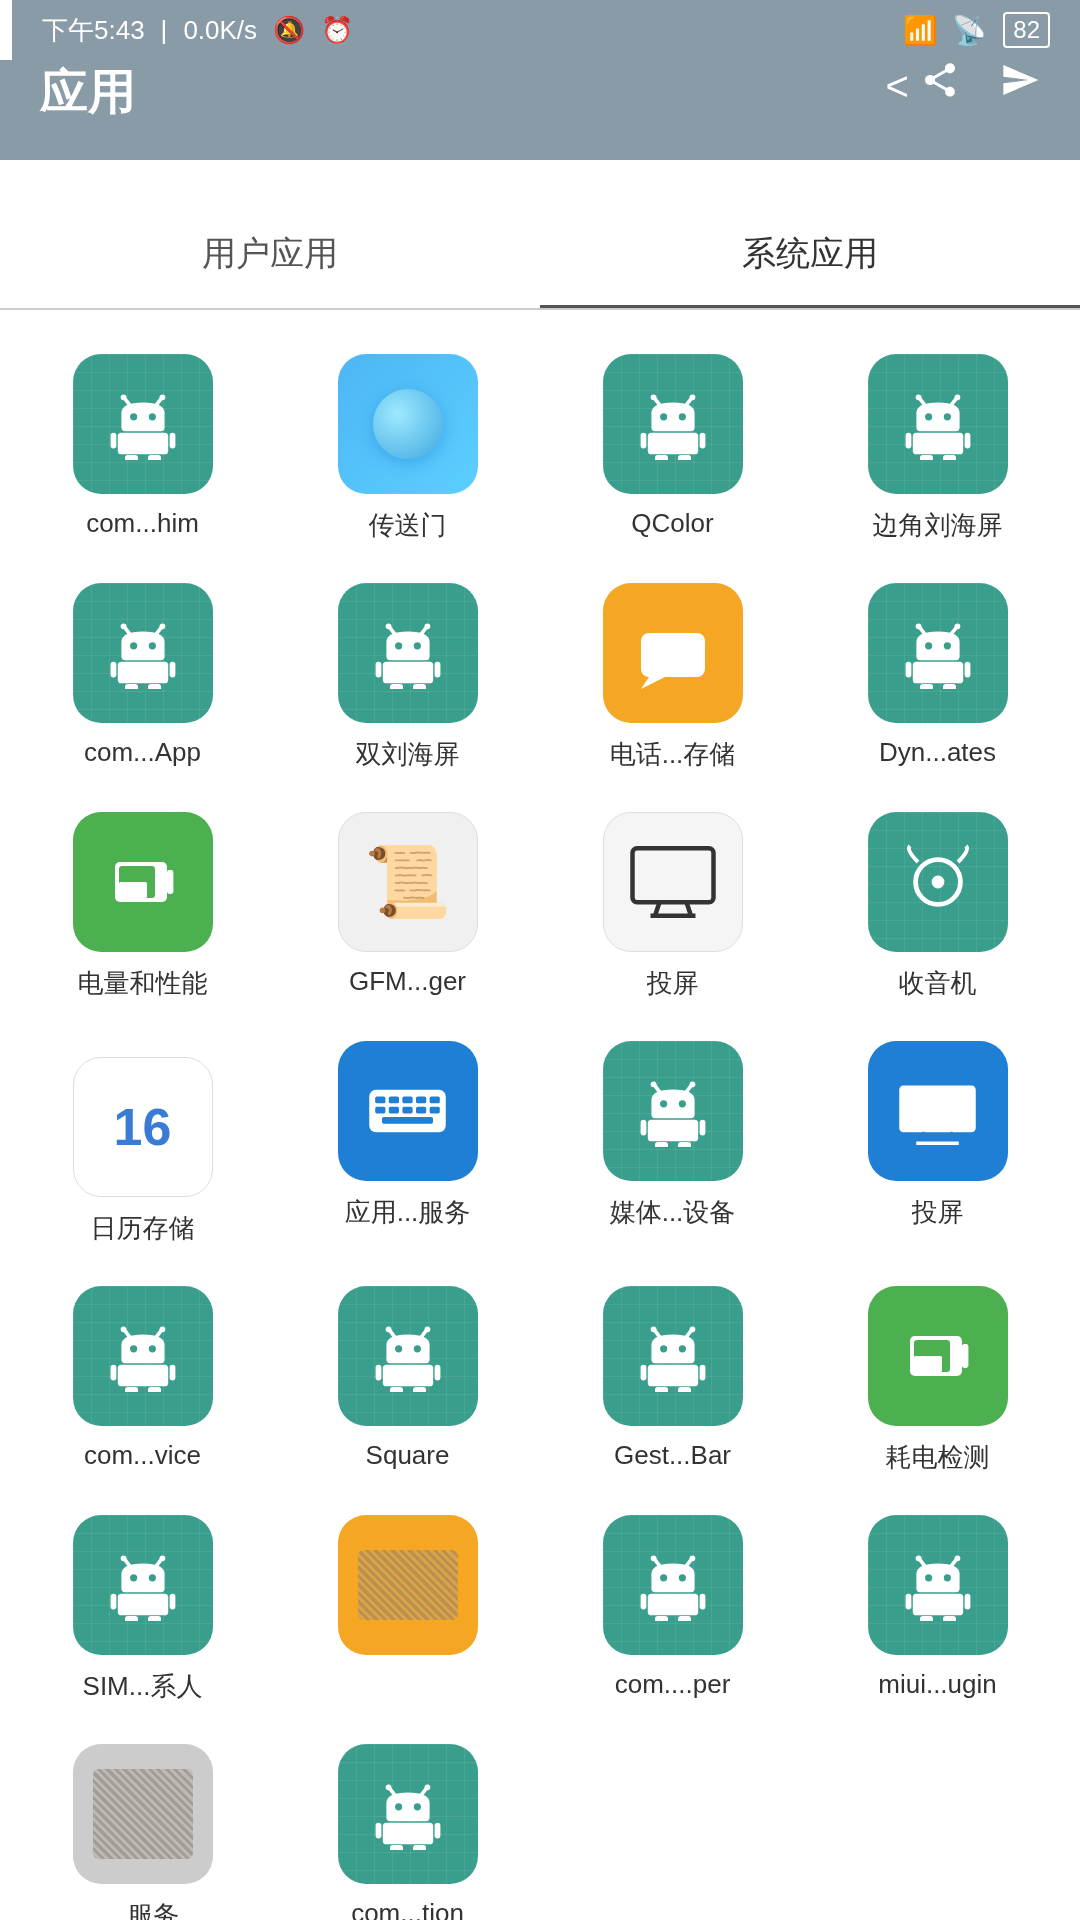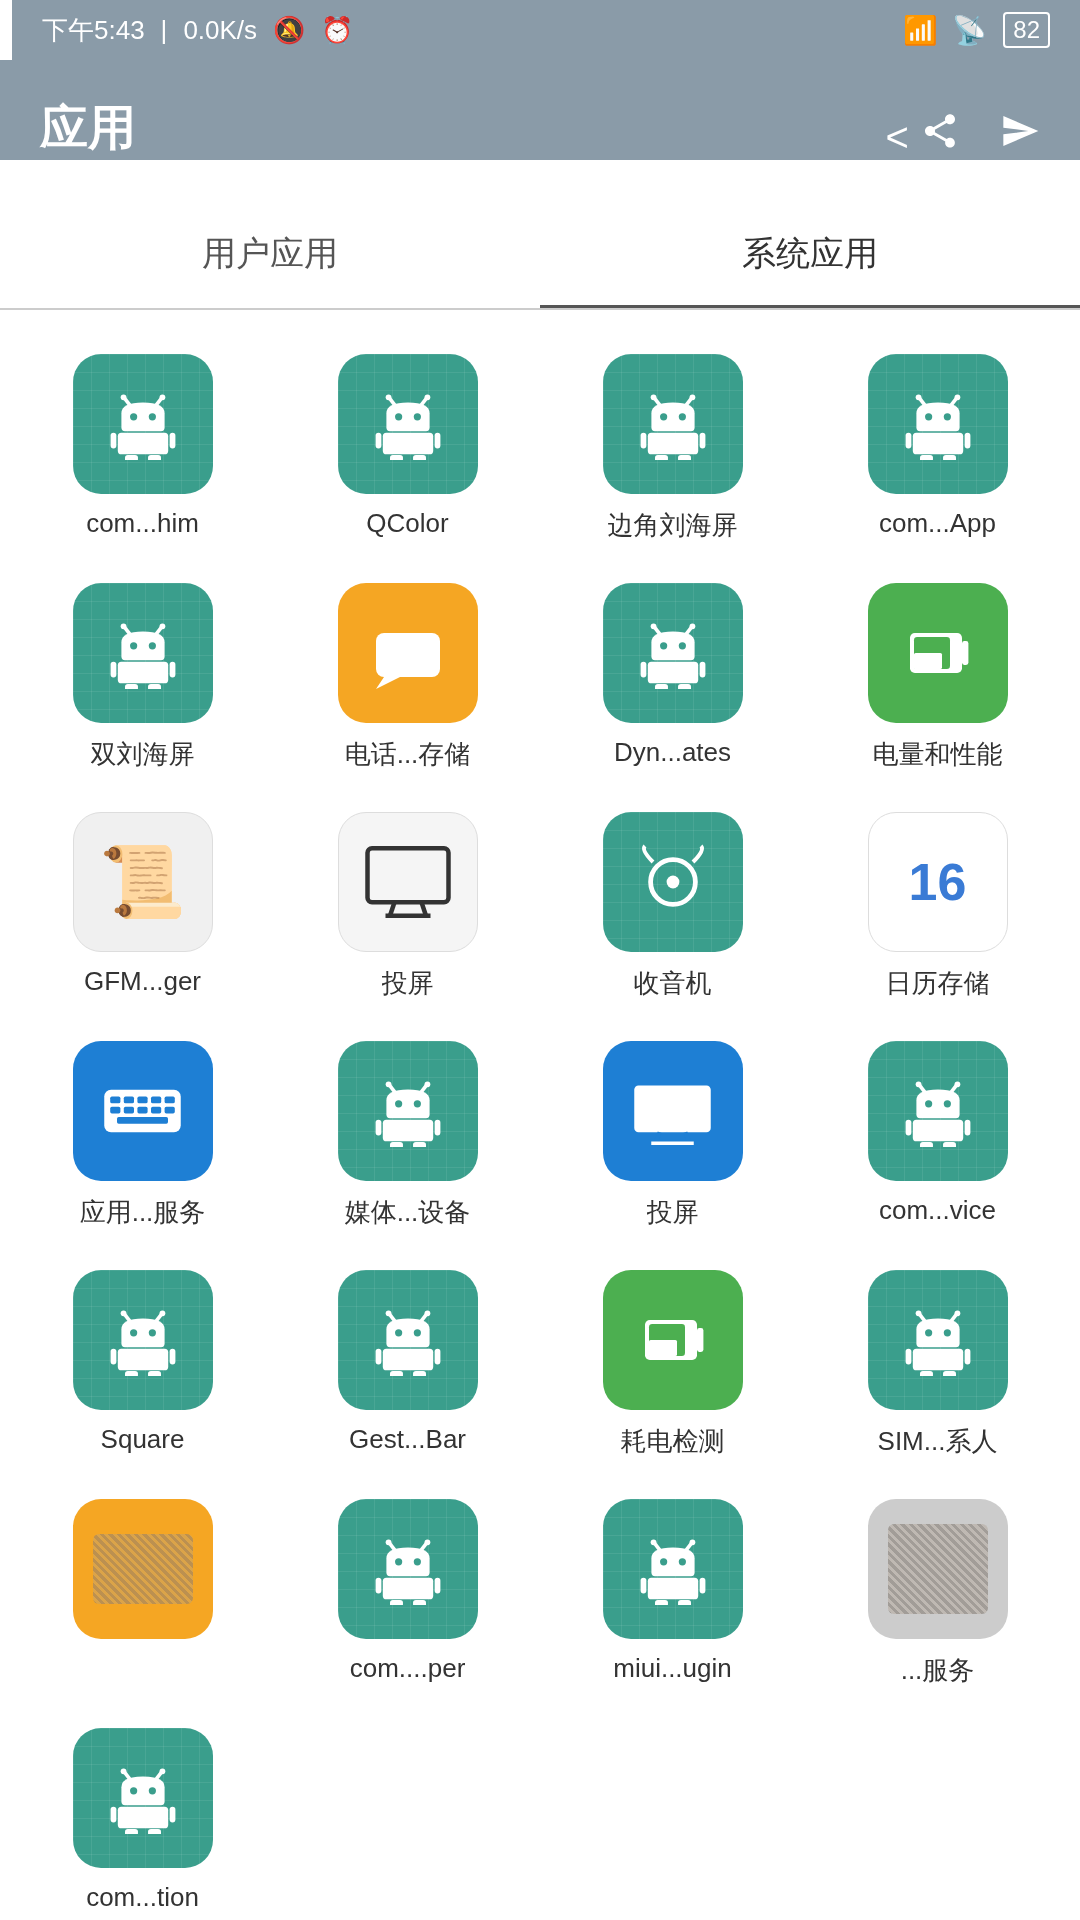--- a/index.html
+++ b/index.html
@@ -25,21 +25,21 @@
       margin-left: 12px;
     }
     .status-left { display: flex; align-items: center; gap: 16px; }
     .status-right { display: flex; align-items: center; gap: 16px; }
 
     
     .header {
       background: #8a9ba8;
       height: 100px;
       display: flex;
-      align-items: flex-end;
+      align-items: flex-start;
       justify-content: space-between;
       padding: 0 40px;
       color: white;
     }
     .header-title {
       font-size: 48px;
       font-weight: bold;
       color: white;
     }
     .header-actions { display: flex; align-items: center; gap: 40px; }
@@ -154,20 +154,21 @@
     }
     
     .icon-monitor {
       background: #f5f5f5;
       border: 1px solid #ddd;
     }
     
     .icon-calendar {
       background: #fff;
       border: 1px solid #ddd;
+      margin-top: 16px;
     }
 
     
     .android-svg {
       width: 72px;
       height: 72px;
       fill: white;
       position: relative;
       z-index: 1;
     }
@@ -279,20 +280,26 @@
     <rect x="5" y="62" width="8" height="22" rx="4" fill="white"></rect>
     <rect x="87" y="62" width="8" height="22" rx="4" fill="white"></rect>
 
     <rect x="25" y="93" width="18" height="10" rx="4" fill="white"></rect>
     <rect x="57" y="93" width="18" height="10" rx="4" fill="white"></rect>
   </svg>
       </div>
       <span class="app-label">com...him</span>
     </div>
     <div class="app-item">
+      <div class="app-icon icon-transfer">
+        <div class="transfer-circle"></div>
+      </div>
+      <span class="app-label">传送门</span>
+    </div>
+    <div class="app-item">
       <div class="app-icon icon-android">
         <svg class="android-svg" viewBox="0 0 100 100" xmlns="http://www.w3.org/2000/svg">
 
     <line x1="35" y1="28" x2="25" y2="15" stroke="white" stroke-width="5" stroke-linecap="round"></line>
     <circle cx="23" cy="13" r="4" fill="white"></circle>
 
     <line x1="65" y1="28" x2="75" y2="15" stroke="white" stroke-width="5" stroke-linecap="round"></line>
     <circle cx="77" cy="13" r="4" fill="white"></circle>
 
     <path d="M20 35 Q20 20 50 20 Q80 20 80 35 L80 55 Q80 60 75 60 L25 60 Q20 60 20 55 Z" fill="white"></path>

